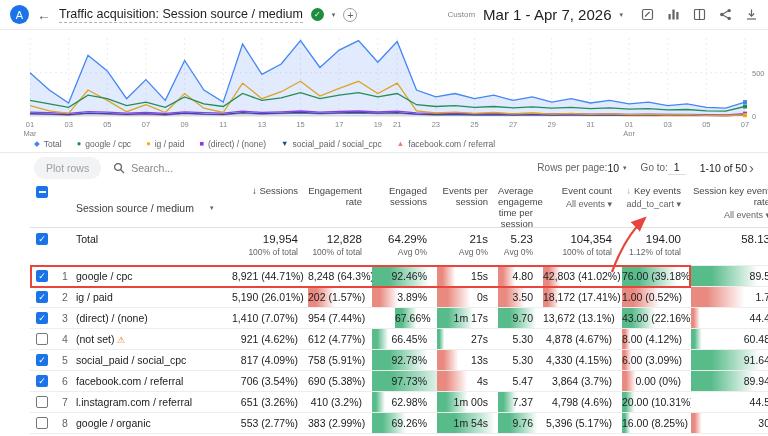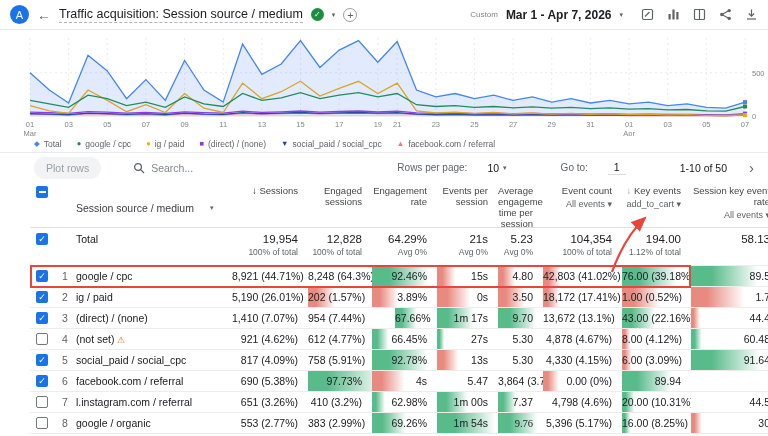--- a/index.html
+++ b/index.html
@@ -12,32 +12,32 @@
     font-size:11px;display:flex;align-items:center;justify-content:center;flex:0 0 auto;}
   .back{color:#5f6368;font-size:14px;line-height:1;}
   .title{font-size:12.5px;font-weight:400;border-bottom:1px dashed #b0b4b9;padding-bottom:1px;white-space:nowrap;}
   .badge{width:13px;height:13px;border-radius:50%;background:#1e8e3e;color:#fff;font-size:8px;
     display:flex;align-items:center;justify-content:center;}
   .caret{color:#5f6368;font-size:7px;}
   .plusbtn{width:14px;height:14px;border:1px solid #9aa0a6;border-radius:50%;color:#5f6368;
     font-size:11px;line-height:12px;text-align:center;}
   .spacer{flex:1;}
   .datetype{font-size:8px;color:#80868b;}
-  .daterange{font-size:12px;white-space:nowrap;font-weight:bold;}
+  .daterange{font-size:15px;white-space:nowrap;}
   .icons{display:flex;gap:13px;align-items:center;margin-left:10px;}
   .icons svg{display:block;}
   
   .chart-wrap{position:relative;}
   #chart-svg{display:block;}
   #legend{display:flex;gap:15px;align-items:center;height:16px;padding-left:34px;
     font-size:8.5px;color:#5f6368;white-space:nowrap;}
   .lg-item{display:flex;align-items:center;gap:4px;}
   .mk{font-size:7.5px;line-height:1;}
   
-  .controls{height:30px;display:flex;align-items:center;gap:20px;
+  .controls{height:30px;display:flex;align-items:center;gap:0;
     padding:0 12px 0 34px;border-top:1px solid #e8eaed;}
   .plot-rows{border:none;background:#f1f3f4;color:#9aa0a6;font-size:10.5px;
     padding:5px 12px;border-radius:14px;font-family:inherit;}
   .search{display:flex;align-items:center;gap:6px;margin-left:12px;}
   .search input{border:none;outline:none;font-size:10.5px;width:150px;background:transparent;
     font-family:inherit;color:#202124;}
   .search input::placeholder{color:#80868b;}
   .ctl-gray{font-size:10px;color:#5f6368;white-space:nowrap;}
   .ctl-dark{font-size:10.5px;color:#202124;display:flex;align-items:center;gap:4px;white-space:nowrap;}
   .goto-val{border-bottom:1px solid #dadce0;padding:0 6px 1px 6px;}
@@ -239,22 +239,22 @@
       <div class="tcell cbcell">
         <div class="cb ind"></div>
       </div>
       <div class="tcell "></div>
       <div class="tcell dimcell">
         <span>Session source / medium</span>
         <span class="caret">▾</span>
         <span class="dim-plus">+</span>
       </div>
       <div class="tcell hcell"><span class="sort-a">↓ </span><span>Sessions</span></div>
+      <div class="tcell hcell"><span>Engagement rate</span></div>
       <div class="tcell hcell"><span>Engaged sessions</span></div>
-      <div class="tcell hcell"><span>Engagement rate</span></div>
       <div class="tcell hcell"><span>Events per session</span></div>
       <div class="tcell hcell"><span>Average engagement time per session</span></div>
       <div class="tcell hcell"><span>Event count</span><div class="sub">All events ▾</div></div>
       <div class="tcell hcell"><span class="sort-h">↓ </span><span>Key events</span><div class="sub">add_to_cart ▾</div></div>
       <div class="tcell hcell"><span>Session key event rate</span><div class="sub">All events ▾</div></div>
     </div>
     <div class="trow totrow">
       <div class="tcell cbcell">
         <div class="cb on">✓</div>
       </div>
@@ -366,20 +366,21 @@
       <div class="tcell metric">4,330 (4.15%)</div>
       <div class="tcell metric" style="background: linear-gradient(90deg, rgb(233, 138, 128) 0%, rgb(233, 138, 128) 4%, rgb(255, 255, 255) 14%);">6.00 (3.09%)</div>
       <div class="tcell metric" style="background: linear-gradient(90deg, rgb(87, 187, 138) 0%, rgb(87, 187, 138) 23%, rgb(255, 255, 255) 78%);">91.64</div>
     </div>
     <div class="trow drow">
       <div class="tcell cbcell">
         <div class="cb on">✓</div>
       </div>
       <div class="tcell num">6</div>
       <div class="tcell srccell"><span>facebook.com / referral</span></div>
+      <div class="tcell metric">706 (3.54%)</div>
       <div class="tcell metric">690 (5.38%)</div>
       <div class="tcell metric" style="background: linear-gradient(90deg, rgb(87, 187, 138) 0%, rgb(87, 187, 138) 30%, rgb(255, 255, 255) 118%);">97.73%</div>
       <div class="tcell metric" style="background: linear-gradient(90deg, rgb(233, 138, 128) 0%, rgb(233, 138, 128) 15%, rgb(255, 255, 255) 50%);">4s</div>
       <div class="tcell metric">5.47</div>
       <div class="tcell metric">3,864 (3.7%)</div>
       <div class="tcell metric" style="background: linear-gradient(90deg, rgb(233, 138, 128) 0%, rgb(233, 138, 128) 6%, rgb(255, 255, 255) 20%);">0.00 (0%)</div>
       <div class="tcell metric" style="background: linear-gradient(90deg, rgb(87, 187, 138) 0%, rgb(87, 187, 138) 22%, rgb(255, 255, 255) 72%);">89.94</div>
     </div>
     <div class="trow drow">
       <div class="tcell cbcell">
@@ -399,21 +400,21 @@
     <div class="trow drow">
       <div class="tcell cbcell">
         <div class="cb off"></div>
       </div>
       <div class="tcell num">8</div>
       <div class="tcell srccell"><span>google / organic</span></div>
       <div class="tcell metric">553 (2.77%)</div>
       <div class="tcell metric">383 (2.99%)</div>
       <div class="tcell metric" style="background: linear-gradient(90deg, rgb(87, 187, 138) 0%, rgb(87, 187, 138) 16%, rgb(255, 255, 255) 52%);">69.26%</div>
       <div class="tcell metric" style="background: linear-gradient(90deg, rgb(87, 187, 138) 0%, rgb(87, 187, 138) 29%, rgb(255, 255, 255) 95%);">1m 54s</div>
-      <div class="tcell metric" style="background: linear-gradient(90deg, rgb(87, 187, 138) 0%, rgb(87, 187, 138) 26%, rgb(255, 255, 255) 88%); font-family: Liberation Serif, serif;">9.76</div>
+      <div class="tcell metric" style="background: linear-gradient(90deg, rgb(87, 187, 138) 0%, rgb(87, 187, 138) 26%, rgb(255, 255, 255) 88%);">9.76</div>
       <div class="tcell metric">5,396 (5.17%)</div>
       <div class="tcell metric" style="background: linear-gradient(90deg, rgb(87, 187, 138) 0%, rgb(87, 187, 138) 4%, rgb(255, 255, 255) 12%);">16.00 (8.25%)</div>
       <div class="tcell metric" style="background: linear-gradient(90deg, rgb(233, 138, 128) 0%, rgb(233, 138, 128) 4%, rgb(255, 255, 255) 12%);">30</div>
     </div>
   </div>
 
 <div class="anno-box"></div>
 <svg class="anno-arrow" width="768" height="436" viewBox="0 0 768 436">
   <defs>
     <marker id="ah" markerWidth="9" markerHeight="8" refX="6" refY="3" orient="auto">

